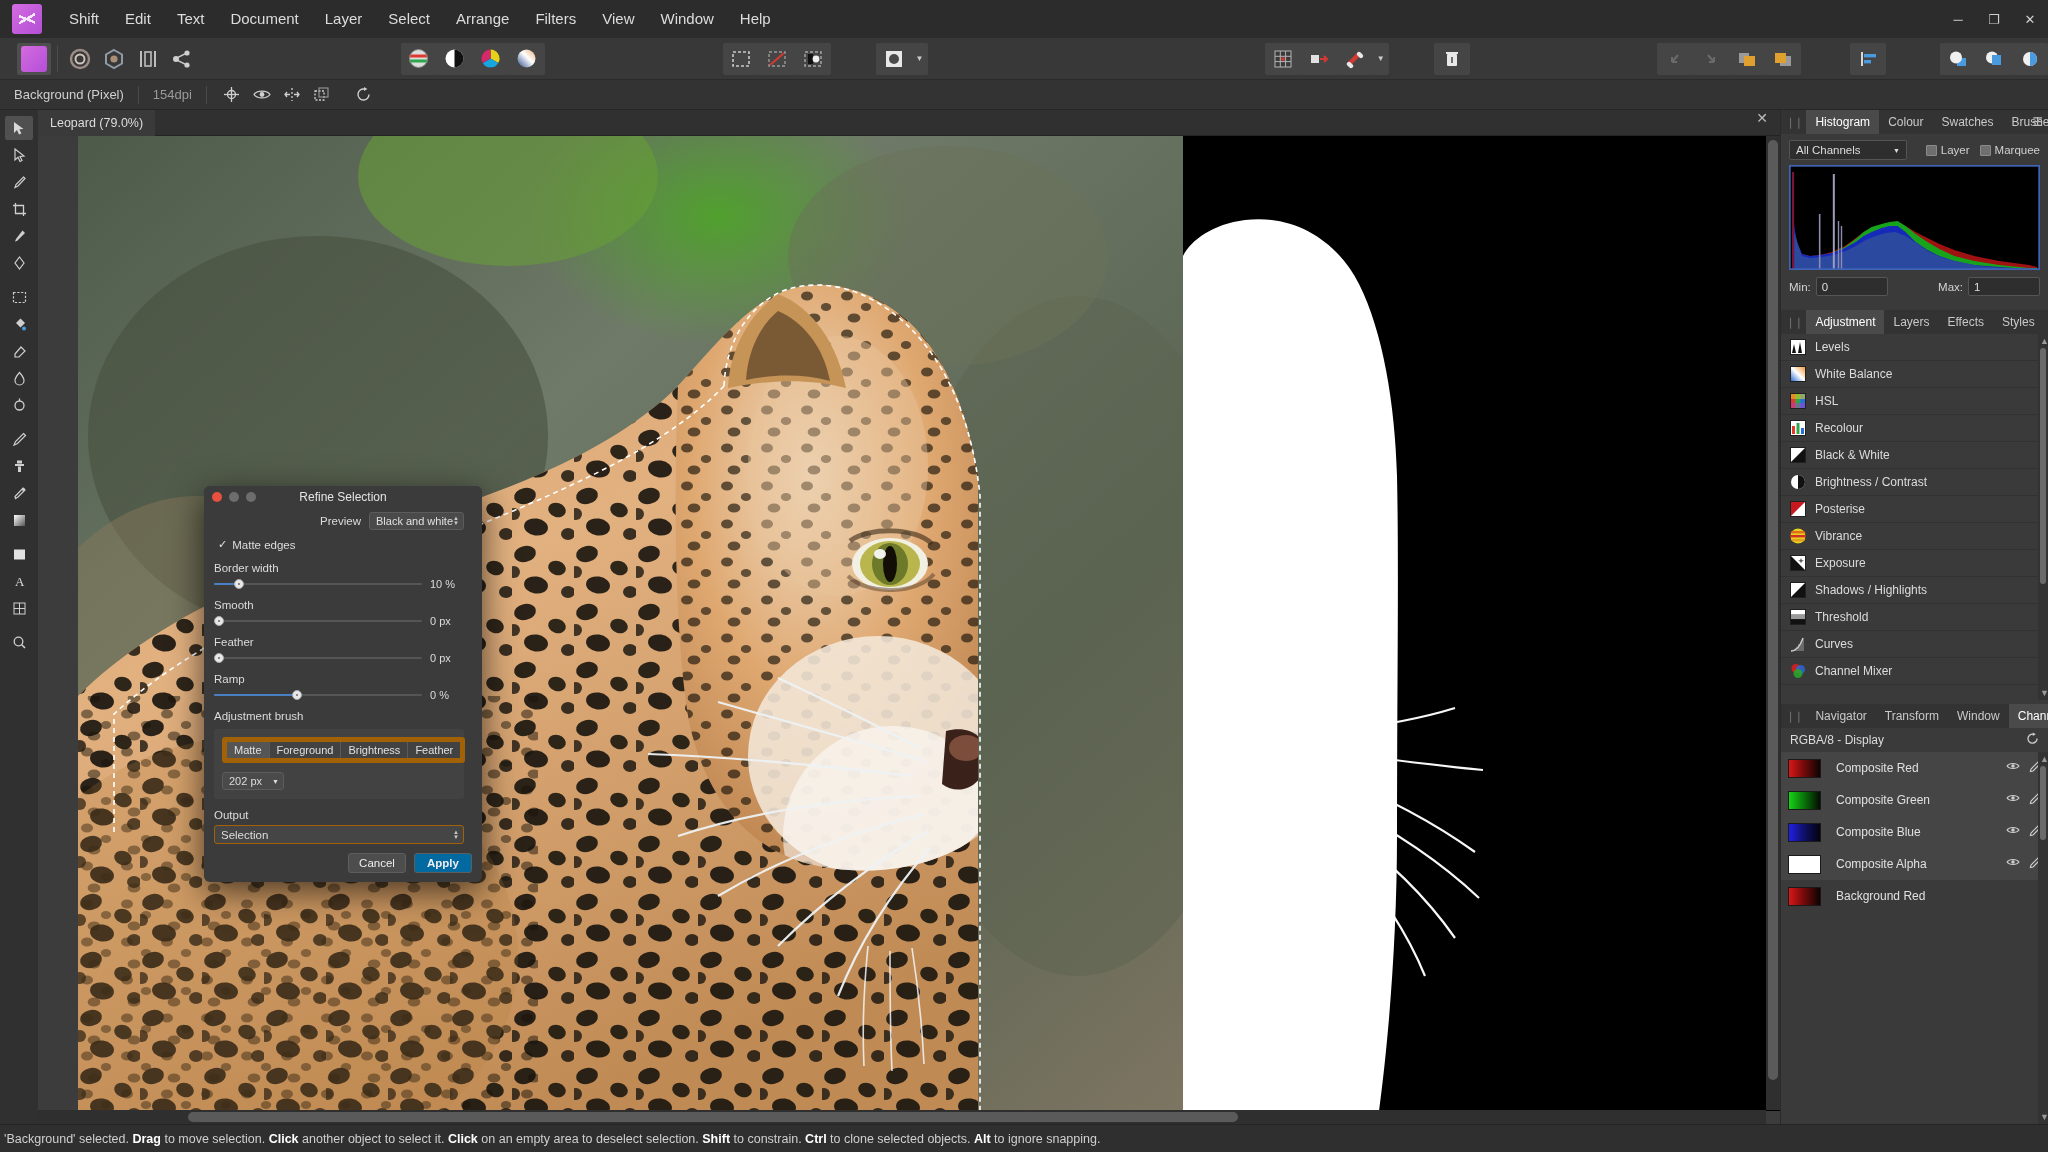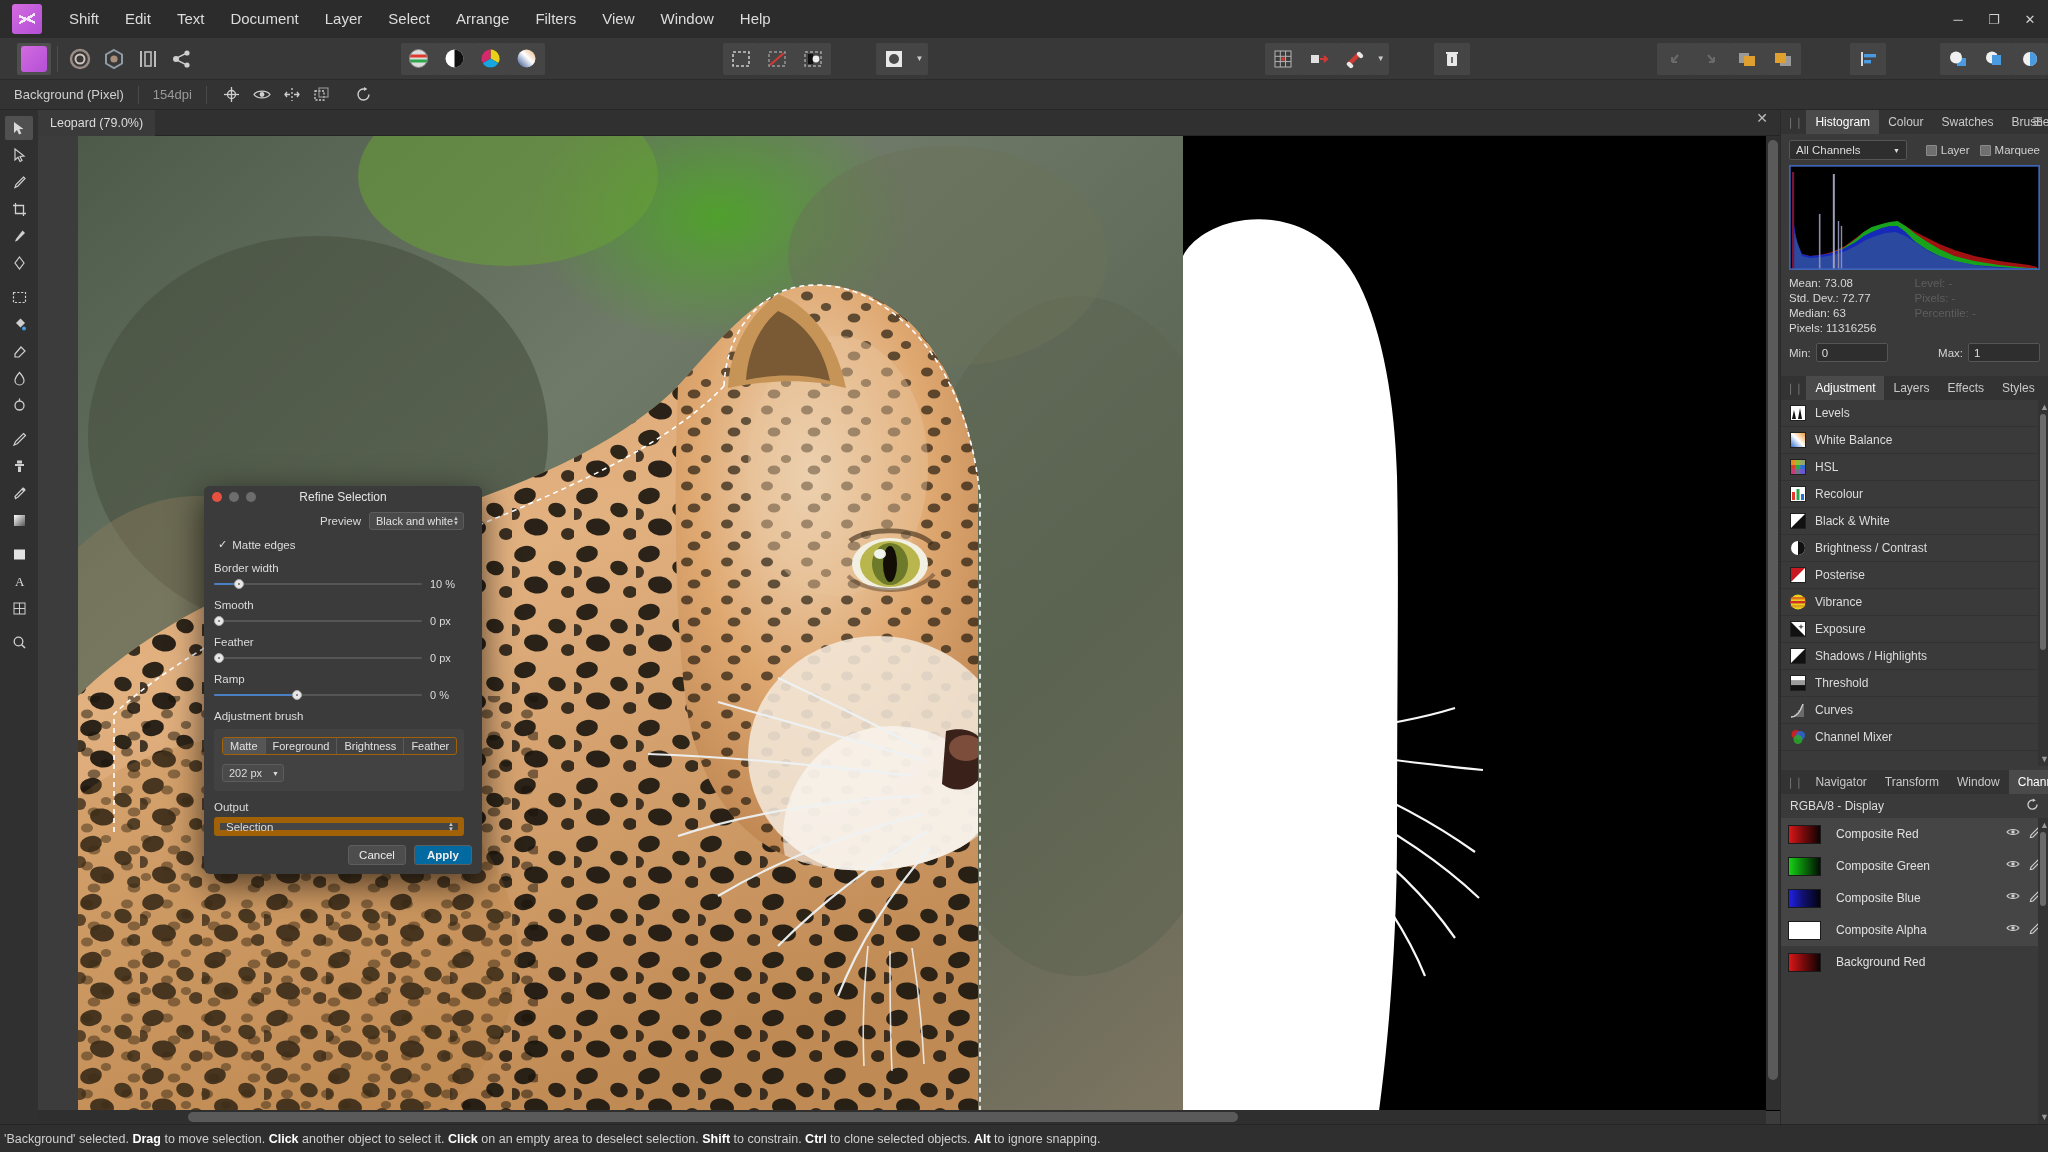--- a/index.html
+++ b/index.html
@@ -167,29 +167,29 @@
   .slider-row { display:flex; align-items:center; gap:8px; margin-bottom:9px; }
   .slider { position:relative; flex:1; height:12px; }
   .strack { position:absolute; top:5px; left:0; right:0; height:2px; background:#565656; border-radius:1px;}
   .sfill { position:absolute; top:5px; left:0; height:2px; background:#4a7fc4; border-radius:1px;}
   .sknob { position:absolute; top:1px; width:10px;height:10px;border-radius:50%;
            background:#e8e8e8; border:1px solid #aaa; }
   .sknob::after { content:""; position:absolute; left:3px; top:3px; width:2px;height:2px;
                   border-radius:50%; background:#6a6a6a;}
   .sval { width:34px; text-align:left; font-size:11px; color:#dcdcdc;}
   .brush-box { background:#424242; border-radius:3px; padding:8px 8px 9px 8px; margin-bottom:10px;}
-  .seg { display:flex; border:1px solid #a16207; border-radius:3px; overflow:hidden; width:max-content;}
+  .seg { display:flex; border:5px solid #a16207; border-radius:3px; overflow:hidden; width:max-content;}
   .seg div { padding:2px 7px; font-size:11px; color:#e0e0e0; border-right:1px solid #5a5a5a;}
   .seg div:last-child{border-right:none;}
   .seg div.on { background:#555; }
   .brush-size { margin-top:9px; background:#4a4a4a; border:1px solid #5c5c5c; border-radius:3px;
                 height:18px; width:62px; display:flex; align-items:center; justify-content:space-between;
                 padding:0 4px 0 6px; font-size:11px;}
   .out-label { margin-bottom:4px; }
-  .out-combo { background:#454545; border:6px solid #a16207; border-radius:3px; height:19px;
+  .out-combo { background:#454545; border:1px solid #a16207; border-radius:3px; height:19px;
                display:flex;align-items:center;justify-content:space-between; padding:0 4px 0 6px;
                font-size:11.5px; margin-bottom:9px;}
   .dlg-foot { display:flex; justify-content:flex-end; gap:8px; padding:0 10px 9px 10px; }
   .dbtn { background:#4d4d4d; border:1px solid #5e5e5e; border-radius:3px; height:20px;
           min-width:58px; display:flex;align-items:center;justify-content:center;
           font-size:11.5px; color:#eee; }
   .dbtn.primary { background:#0369a1;font-weight:bold; }
 </style>
 </head>
 <body>
@@ -896,33 +896,20 @@
 
             <rect x="2" y="6" width="2.2" height="97" fill="#7a1436"></rect>
             <rect x="43" y="8" width="2" height="95" fill="#9d9dbb"></rect>
             <rect x="29" y="48" width="1.6" height="55" fill="#8b8bb0"></rect>
             <rect x="48" y="55" width="1.4" height="48" fill="#8b8bb0"></rect>
             <rect x="51" y="60" width="1.4" height="43" fill="#8b8bb0"></rect>
             <rect x="0" y="0" width="250" height="103" fill="none" stroke="#3f63b5" stroke-width="1.4"></rect>
           </svg>
         </div>
 
-        <div class="stats">
-          <div class="stats-l">
-            <div>Mean: 73.08</div>
-            <div>Std. Dev.: 72.77</div>
-            <div>Median: 63</div>
-            <div>Pixels: 11316256</div>
-          </div>
-          <div class="stats-r">
-            <div>Level: -</div>
-            <div>Pixels: -</div>
-            <div>Percentile: -</div>
-          </div>
-        </div>
 
         <div class="minmax">
           <span>Min:</span>
           <div class="numfield" style="width:72px">0</div>
           <div style="flex:1"></div>
           <span>Max:</span>
           <div class="numfield" style="width:72px">1</div>
         </div>
       </div>
 

